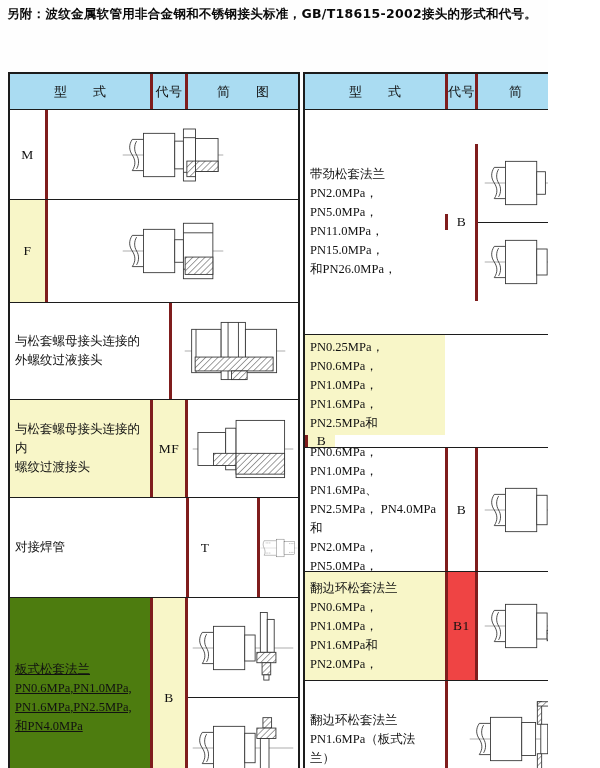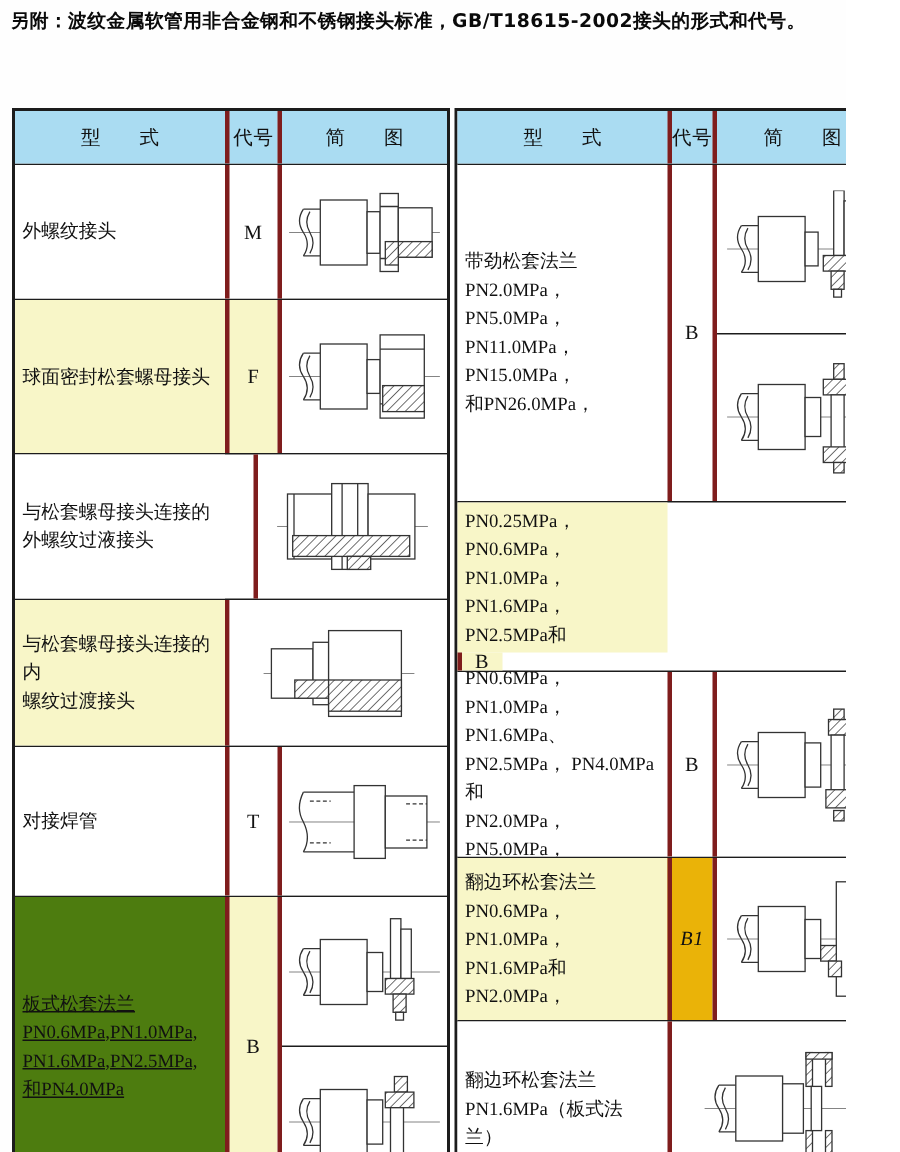--- a/index.html
+++ b/index.html
@@ -1,17 +1,17 @@
 <!DOCTYPE html>
 <html><head>
 <meta charset="utf-8">
 <style>
   html,body{margin:0;padding:0;background:#ffffff;}
   body{width:600px;height:768px;font-family:"Liberation Serif",serif;color:#111;}
-  .page{position:relative;width:548px;height:768px;background:#fefefe;overflow:hidden;padding-left:16px;}
+  .page{position:relative;width:548px;height:768px;background:#fefefe;overflow:hidden;}
   .doc-title{
     position:absolute;left:7px;top:6px;width:586px;
     font-family:"DejaVu Sans","Liberation Sans",sans-serif;
     font-weight:bold;font-size:12.5px;letter-spacing:.3px;color:#0a0a0a;
   }
   .tables{position:absolute;left:8px;top:40px;display:flex;align-items:flex-start;}
   .half{border:2px solid #1c1c1c;background:#fff;box-sizing:border-box;margin-top:32px;}
   .half.left{width:292px;}
   .half.right{width:291px;margin-left:3px;}
   .row{display:flex;border-top:1px solid #1c1c1c;box-sizing:border-box;align-items:stretch;}
@@ -24,42 +24,41 @@
         font-size:13.5px;letter-spacing:.5px;}
   .half.left .code{width:35px;}
   .half.right .code{width:30px;}
   .diag{flex:1;display:flex;flex-direction:column;}
   .dbox{flex:1;display:flex;align-items:center;justify-content:center;background:#fff;}
   .dbox + .dbox{border-top:1px solid #1c1c1c;}
   .row.header .c{display:flex;align-items:center;justify-content:center;
                  text-align:center;font-size:13px;padding:0;}
   
   .r35{height:35px;}  .r90{height:90px;}  .r103{height:103px;}
-  .r97{height:97px;gap:19px;}  .r98{height:98px;}  .r100{height:100px;}
-  .r200{height:200px;} .r225{height:225px;} .r113{height:113px;flex-direction:column;}
+  .r97{height:97px;gap:19px;}  .r98{height:98px;}  .r100{height:100px;gap:36px;}
+  .r200{height:200px;} .r225{height:225px;align-items:center;} .r113{height:113px;flex-direction:column;}
   .r124{height:124px;} .r109{height:109px;} .r117{height:117px;}
   svg{display:block;}
 </style>
 </head>
 <body>
 
 <div class="page">
   <div class="doc-title">另附：波纹金属软管用非合金钢和不锈钢接头标准，GB/T18615-2002接头的形式和代号。</div>
 
   <div class="tables">
 
     <div class="half left">
       <div class="row header r35">
         <div class="c type" style="background: rgb(170, 220, 242);">型　　式</div>
         <div class="c code" style="background: rgb(170, 220, 242);">代号</div>
         <div class="c diag" style="background: rgb(170, 220, 242);">简　　图</div>
       </div>
 
       <div class="row r90">
-        <div class="c type">外螺纹接头</div>
         <div class="c code">M</div>
         <div class="c diag dstack">
             <div class="dbox">
               <svg viewBox="0 0 120 90" width="104" height="78" preserveAspectRatio="xMidYMid meet">
                 <defs>
                   <pattern id="h1" patternUnits="userSpaceOnUse" width="5" height="5" patternTransform="rotate(45)">
                     <rect width="5" height="5" fill="#fff"></rect>
                     <line x1="0" y1="0" x2="0" y2="5" stroke="#555" stroke-width="1.3"></line>
                   </pattern>
                 </defs>
@@ -75,21 +74,20 @@
                 <line x1="72" y1="65" x2="86" y2="65" stroke="#333333" stroke-width="1"></line>
                 <rect x="86" y="26" width="26" height="38" fill="#fff" stroke="#333333" stroke-width="1"></rect>
                 <rect x="86" y="52" width="26" height="12" fill="url(#h1)" stroke="#333333" stroke-width="1"></rect>
                 <rect x="76" y="52" width="10" height="18" fill="url(#h1)" stroke="#333333" stroke-width="1"></rect>
               </svg>
             </div>
           </div>
       </div>
 
       <div class="row r103">
-        <div class="c type" style="background: rgb(248, 246, 200);">球面密封松套螺母接头</div>
         <div class="c code" style="background: rgb(248, 246, 200);">F</div>
         <div class="c diag dstack">
             <div class="dbox">
               <svg viewBox="0 0 120 90" width="104" height="78" preserveAspectRatio="xMidYMid meet">
                 <defs>
                   <pattern id="h2" patternUnits="userSpaceOnUse" width="5" height="5" patternTransform="rotate(45)">
                     <rect width="5" height="5" fill="#fff"></rect>
                     <line x1="0" y1="0" x2="0" y2="5" stroke="#555" stroke-width="1.3"></line>
                   </pattern>
                 </defs>
@@ -131,20 +129,21 @@
                 <rect x="14" y="52" width="90" height="16" fill="url(#h3)" stroke="#333333" stroke-width="1"></rect>
                 <rect x="56" y="68" width="18" height="10" fill="url(#h3)" stroke="#333333" stroke-width="1"></rect>
               </svg>
             </div>
           </div>
       </div>
 
       <div class="row r98">
         <div class="c type" style="background: rgb(248, 246, 200);">与松套螺母接头连接的内
 螺纹过渡接头</div>
+        <div class="c code" style="background: rgb(248, 246, 200);">MF</div>
         <div class="c diag dstack">
             <div class="dbox">
               <svg viewBox="0 0 120 90" width="104" height="78" preserveAspectRatio="xMidYMid meet">
                 <defs>
                   <pattern id="h4" patternUnits="userSpaceOnUse" width="5" height="5" patternTransform="rotate(45)">
                     <rect width="5" height="5" fill="#fff"></rect>
                     <line x1="0" y1="0" x2="0" y2="5" stroke="#555" stroke-width="1.3"></line>
                   </pattern>
                 </defs>
                 <line x1="2" y1="45" x2="118" y2="45" stroke="#777" stroke-width="0.7"></line>
@@ -363,21 +362,21 @@
                 <rect x="84" y="80" width="8" height="8" fill="url(#h11)" stroke="#333333" stroke-width="1"></rect>
               </svg>
             </div>
           </div>
       </div>
 
       <div class="row r109">
         <div class="c type" style="background: rgb(248, 246, 200);">翻边环松套法兰
 PN0.6MPa， PN1.0MPa，
 PN1.6MPa和PN2.0MPa，</div>
-        <div class="c code" style="background: #eab308; font-style: italic;">B1</div>
+        <div class="c code" style="background: #ef4444;">B1</div>
         <div class="c diag dstack">
             <div class="dbox">
               <svg viewBox="0 0 120 90" width="104" height="78" preserveAspectRatio="xMidYMid meet">
                 <defs>
                   <pattern id="h12" patternUnits="userSpaceOnUse" width="5" height="5" patternTransform="rotate(45)">
                     <rect width="5" height="5" fill="#fff"></rect>
                     <line x1="0" y1="0" x2="0" y2="5" stroke="#555" stroke-width="1.3"></line>
                   </pattern>
                 </defs>
                 <line x1="2" y1="45" x2="118" y2="45" stroke="#777" stroke-width="0.7"></line>

